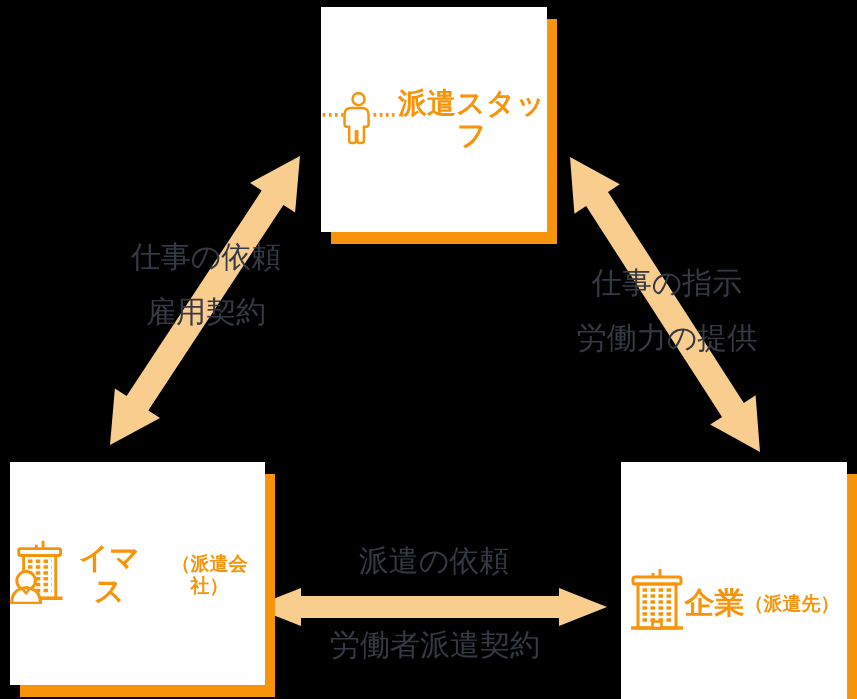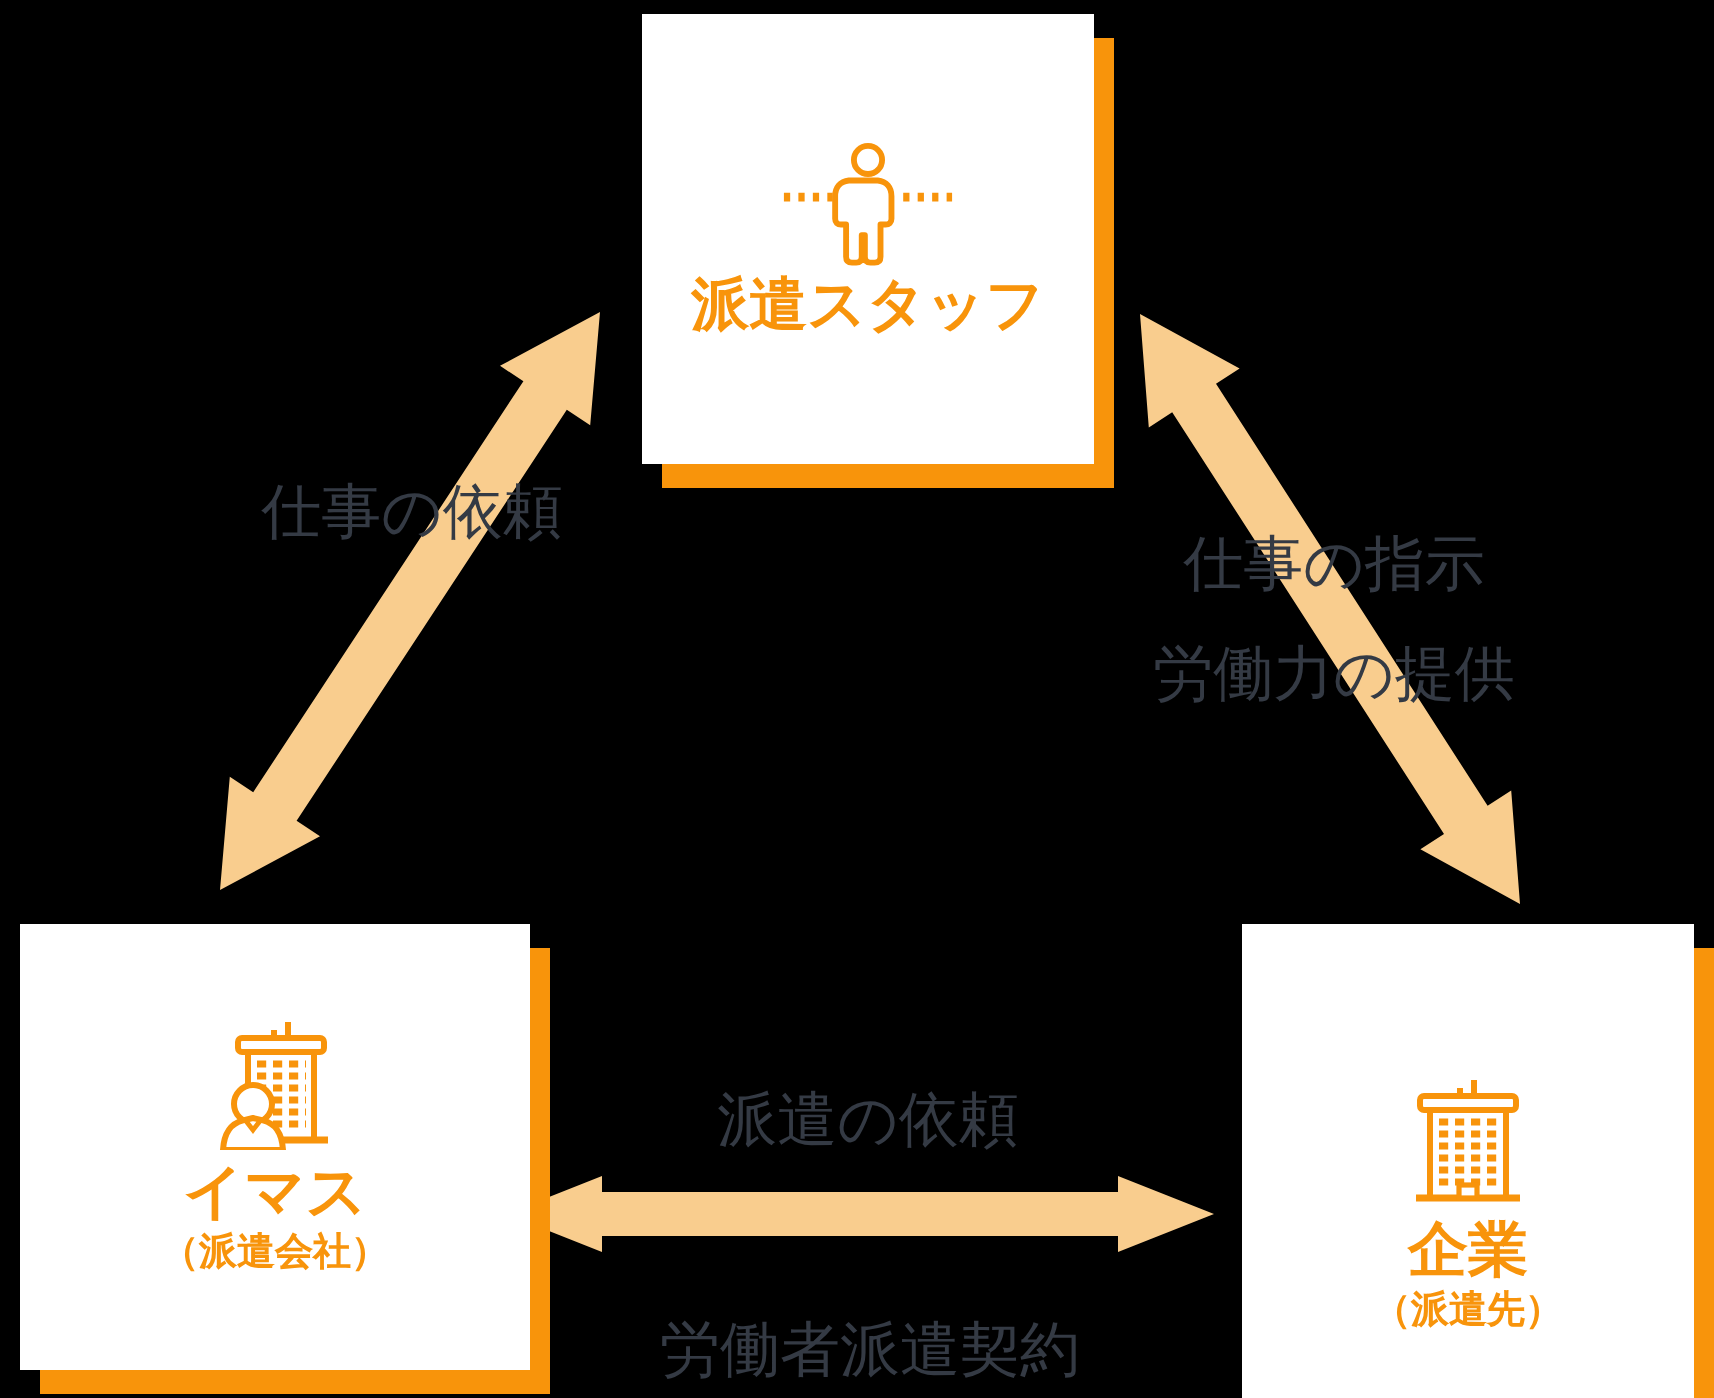--- a/index.html
+++ b/index.html
@@ -4,21 +4,21 @@
 <style>
   html,body{margin:0;padding:0;background:#000;}
   .canvas{
     position:relative;width:857px;height:699px;overflow:hidden;background:#000;
     font-family:"Liberation Sans",sans-serif;
   }
   .arrows{position:absolute;left:0;top:0;width:857px;height:699px;}
   .node{
     position:absolute;background:#fff;
     box-shadow:10px 12px 0 #f8940b;
-    display:flex;flex-direction:column;align-items:center;justify-content:center;
+    display:flex;flex-direction:row;align-items:center;justify-content:center;
     text-align:center;
   }
   .node-staff{left:321px;top:7px;width:226px;height:225px;}
   .node-agency{left:10px;top:462px;width:255px;height:223px;}
   .node-client{left:621px;top:462px;width:226px;height:281px;}
   .node-icon{display:block;margin-bottom:5px;}
   .node-title{color:#f8940b;font-weight:bold;font-size:29px;line-height:1.1;letter-spacing:0px;}
   .node-title.big{font-size:30px;}
   .node-sub{color:#f8940b;font-weight:bold;font-size:19px;line-height:1.15;margin-top:3px;}
   .edge-label{
@@ -91,23 +91,24 @@
       </g>
       <line x1="2" y1="61" x2="54" y2="61" stroke-width="3.4"></line>
       <rect x="23.5" y="54.5" width="9" height="6.5" fill="#ffffff" stroke-width="2.6"></rect>
     </svg>
     <div class="node-title big">企業</div>
     <div class="node-sub">（派遣先）</div>
   </div>
 
   <div class="edge-label" style="left:206px;top:229px;">
     <div class="ln">仕事の依頼</div>
+    <div class="ln">雇用契約</div>
   </div>
 
   <div class="edge-label" style="left:667px;top:255px;">
     <div class="ln">仕事の指示</div>
     <div class="ln">労働力の提供</div>
   </div>
 
   <div class="edge-label single" style="left:434px;top:546px;">派遣の依頼</div>
-  <div class="edge-label single" style="left:435px;top:630px;margin-top:31px;">労働者派遣契約</div>
+  <div class="edge-label single" style="left:435px;top:630px;">労働者派遣契約</div>
 
 </div>
 
 </body></html>

